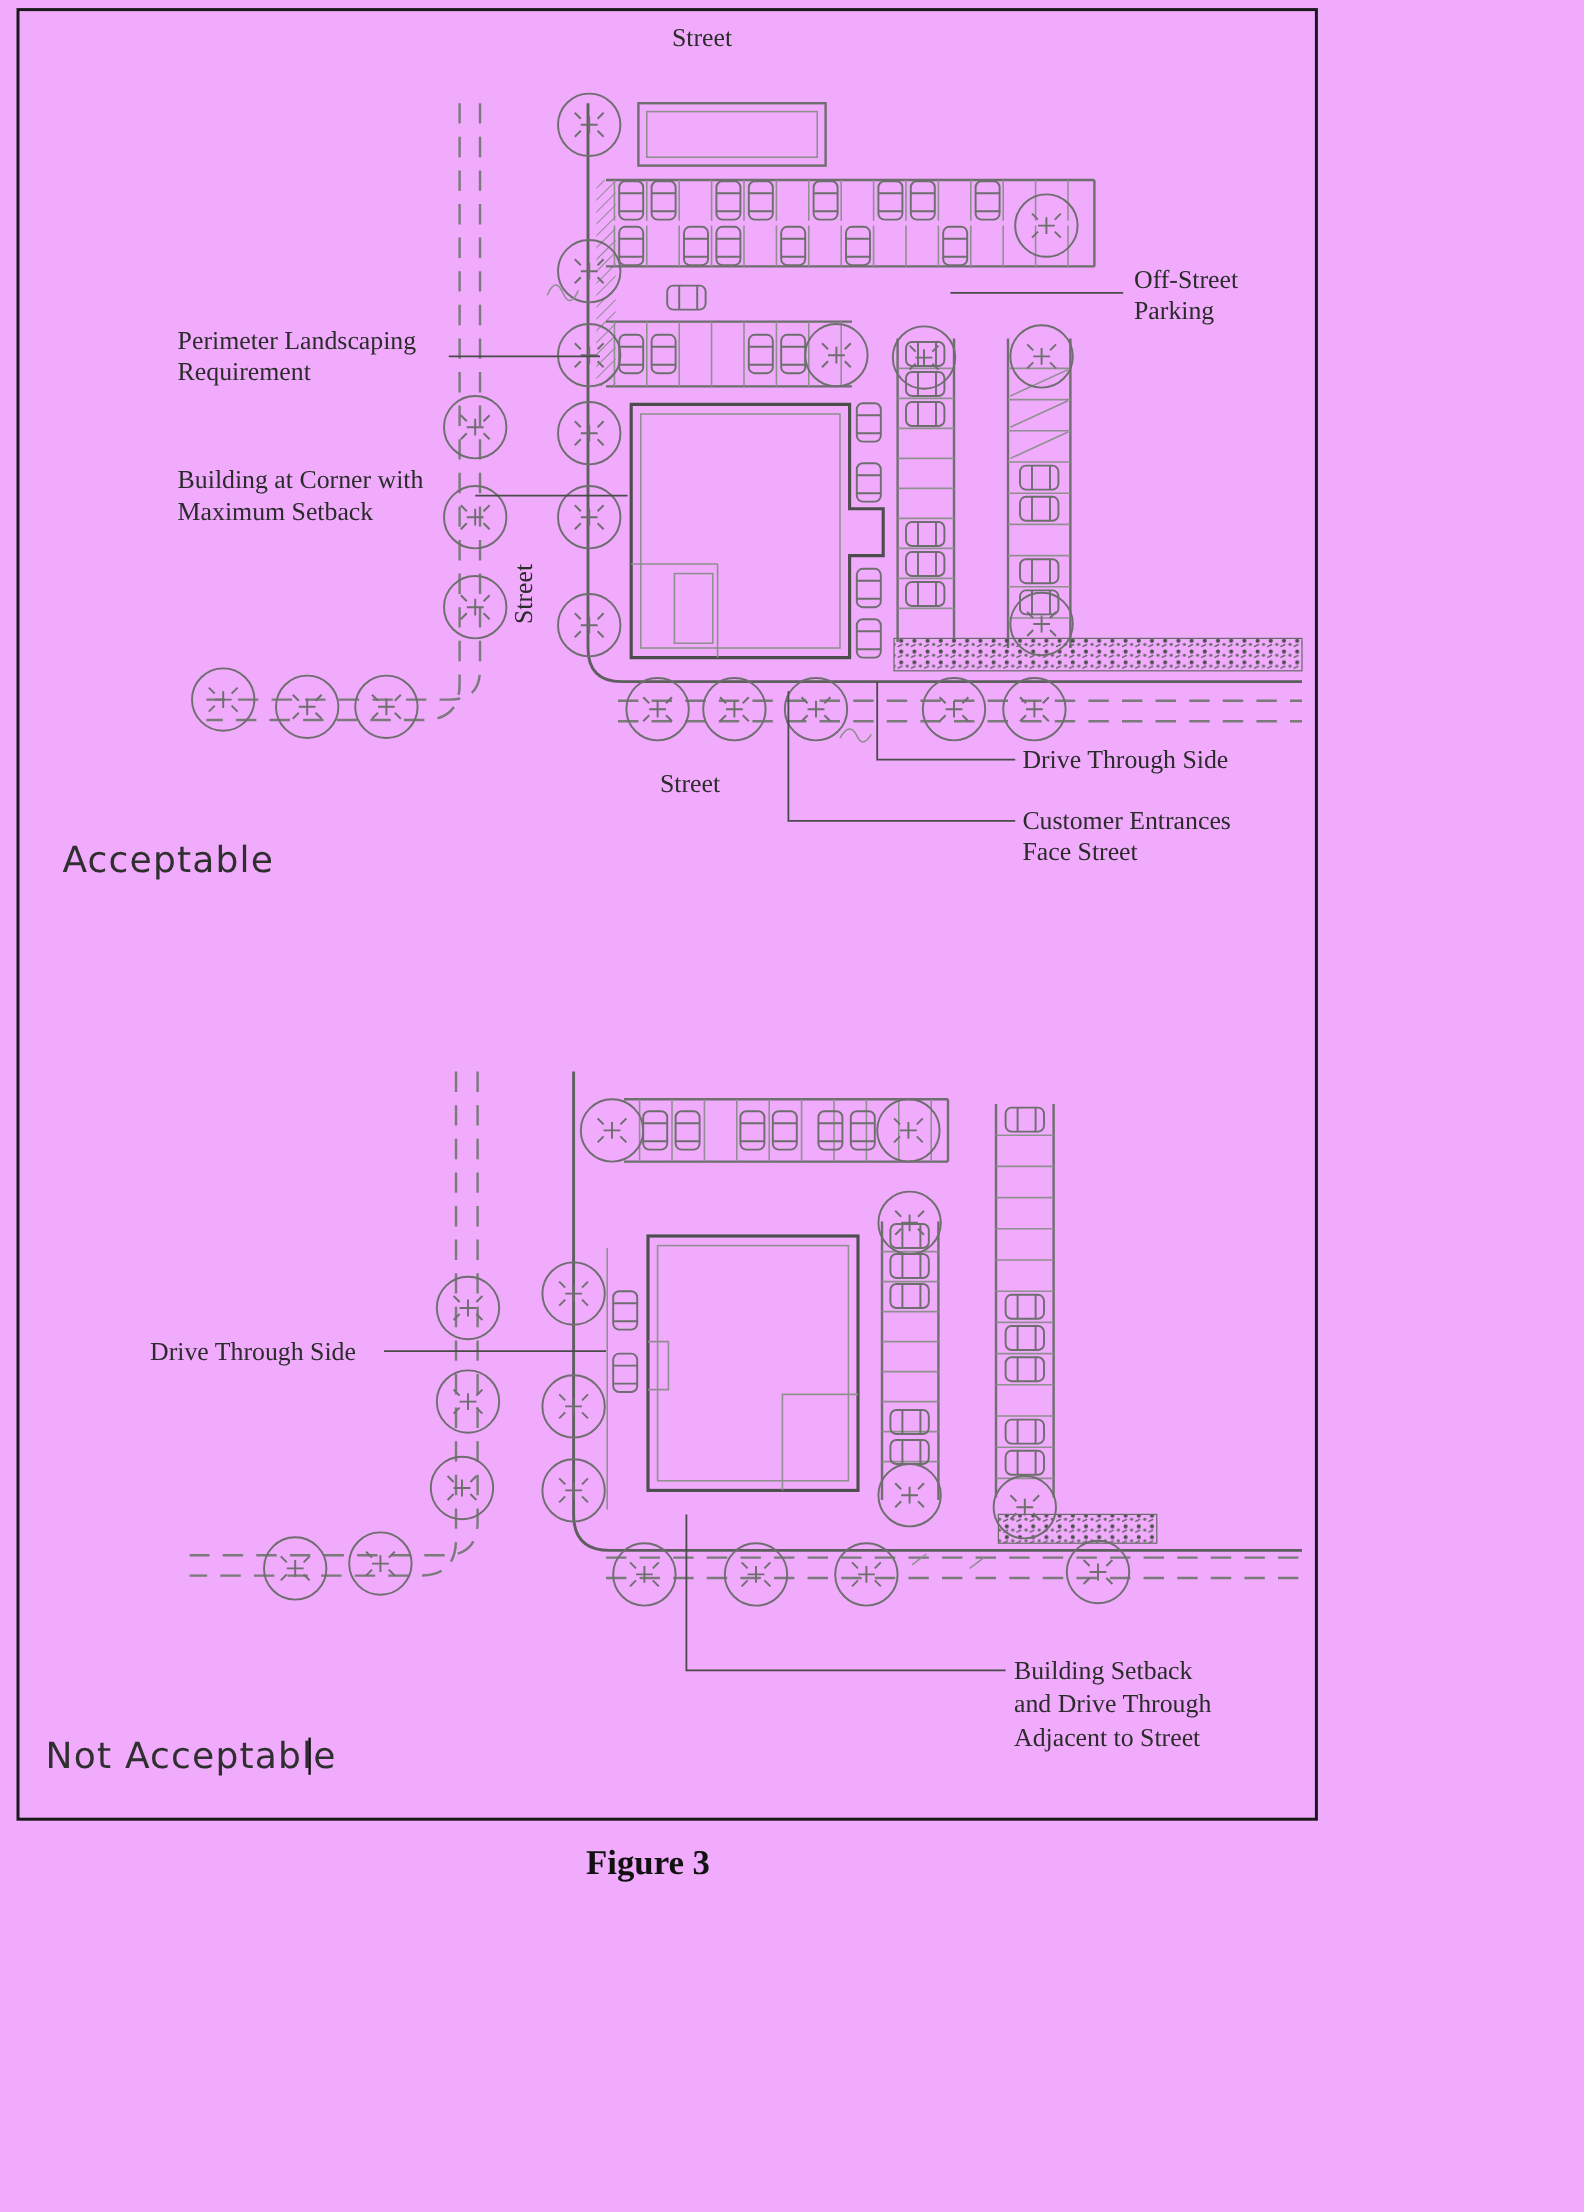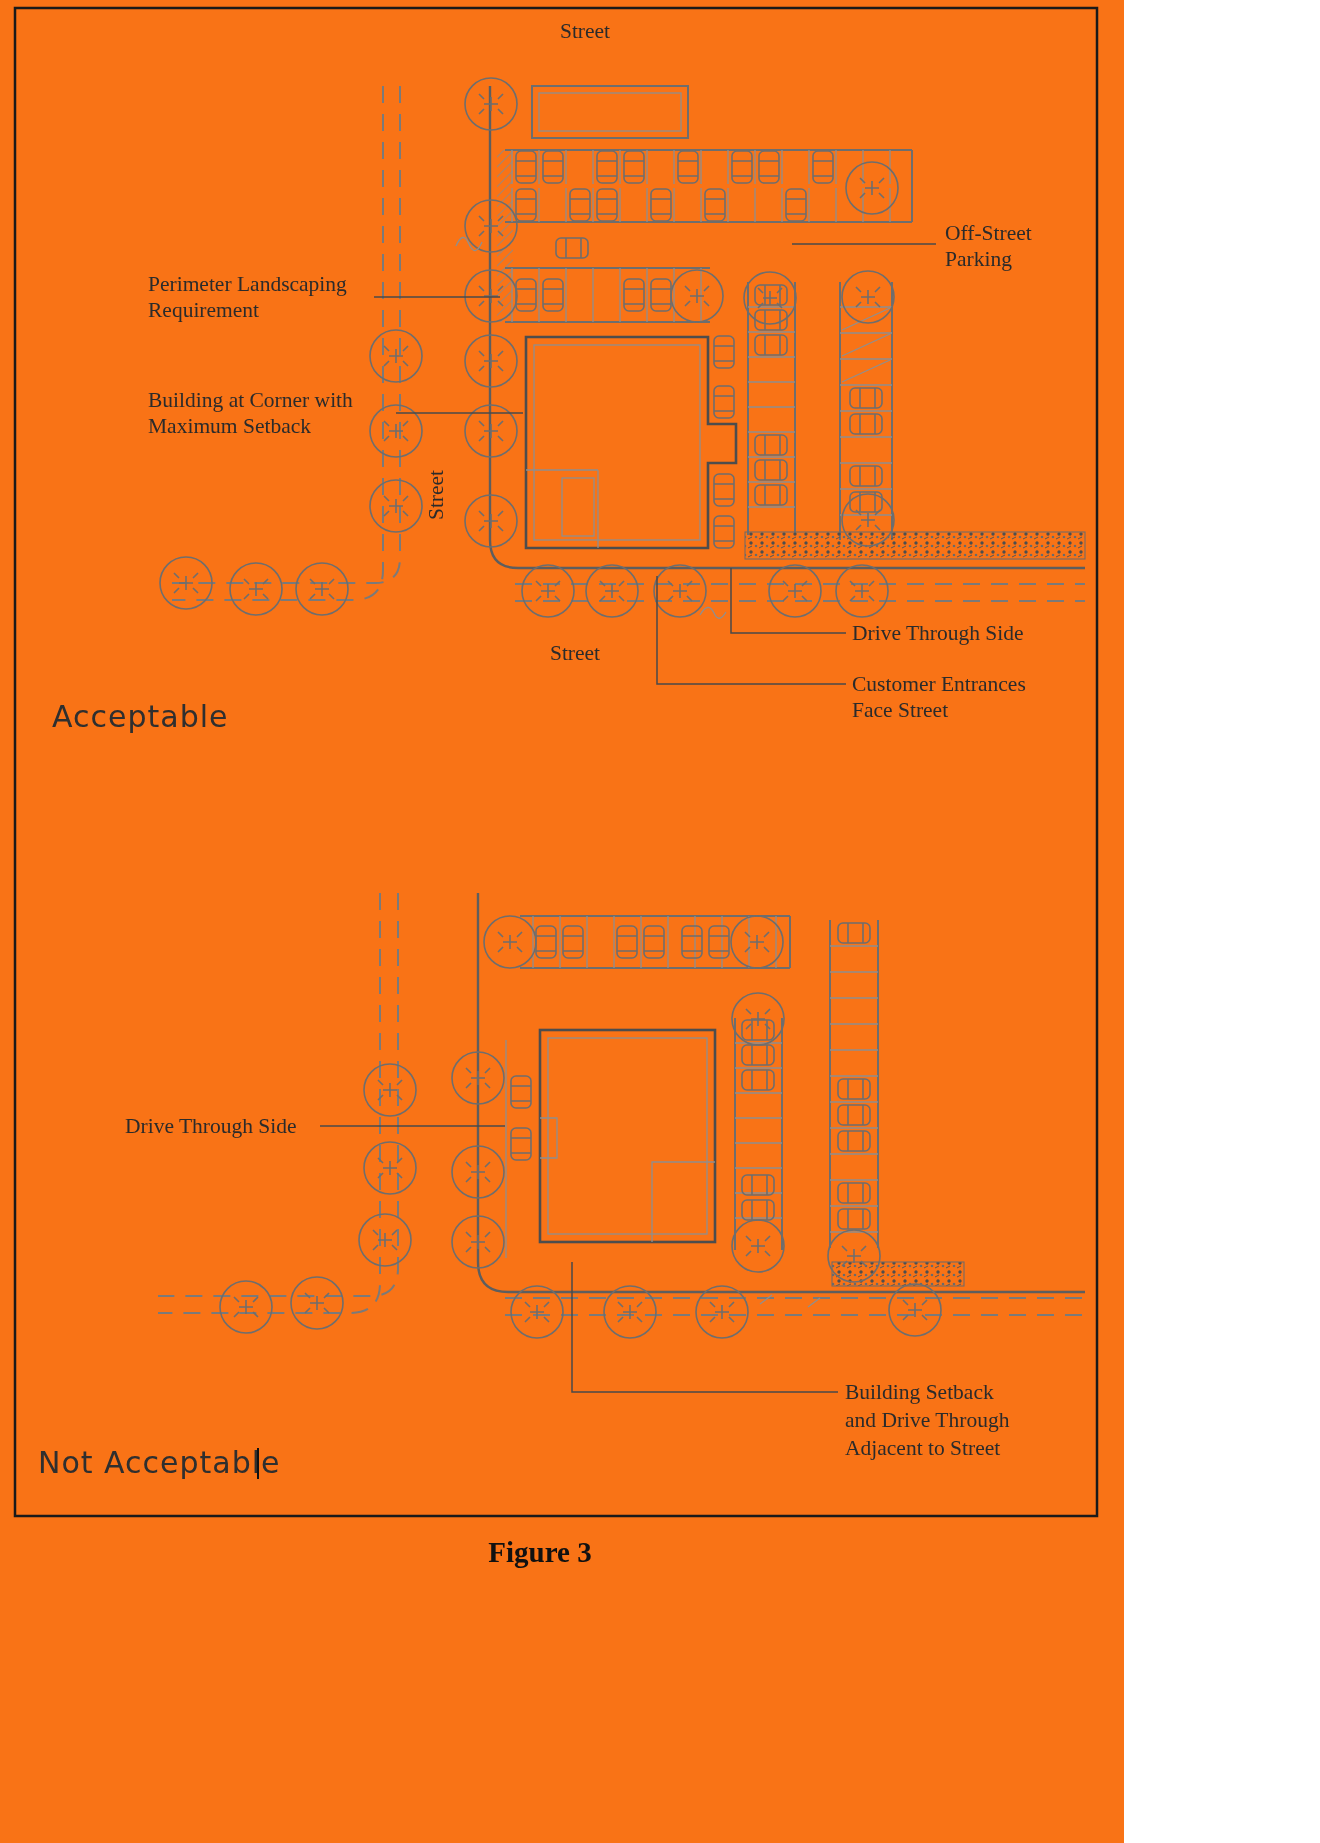--- a/index.html
+++ b/index.html
@@ -1,16 +1,16 @@
 <!DOCTYPE html>
 <html><head>
 <meta charset="utf-8">
 <style>
   html,body{margin:0;padding:0;background:#ffffff}
-  .page{position:relative;width:1124px;height:1843px;background:#f97316;overflow:hidden;font-family:"Liberation Serif",serif}
+  .page{position:relative;width:1320px;height:1843px;background:#f0abfc;overflow:hidden;font-family:"Liberation Serif",serif}
   svg{display:block}
   .ln{fill:none;stroke:#6e6e6e;stroke-width:2}
   .curb{fill:none;stroke:#5e5e5e;stroke-width:2.4}
   .dash{fill:none;stroke:#7a7a7a;stroke-width:2;stroke-dasharray:17 11}
   .thin{fill:none;stroke:#8f8f8f;stroke-width:1.3}
   .bldg{fill:none;stroke:#4d4d4d;stroke-width:2.6}
   .leader{fill:none;stroke:#4a4a4a;stroke-width:1.5}
   .sketch{stroke:#6e6e6e;fill:none;stroke-width:1.6}
   .lbl{font-family:"Liberation Serif",serif;font-size:21.5px;fill:#2b2b2b}
   .verdict{font-family:"DejaVu Sans",sans-serif;font-size:30px;fill:#2f2f2f;letter-spacing:1px}

